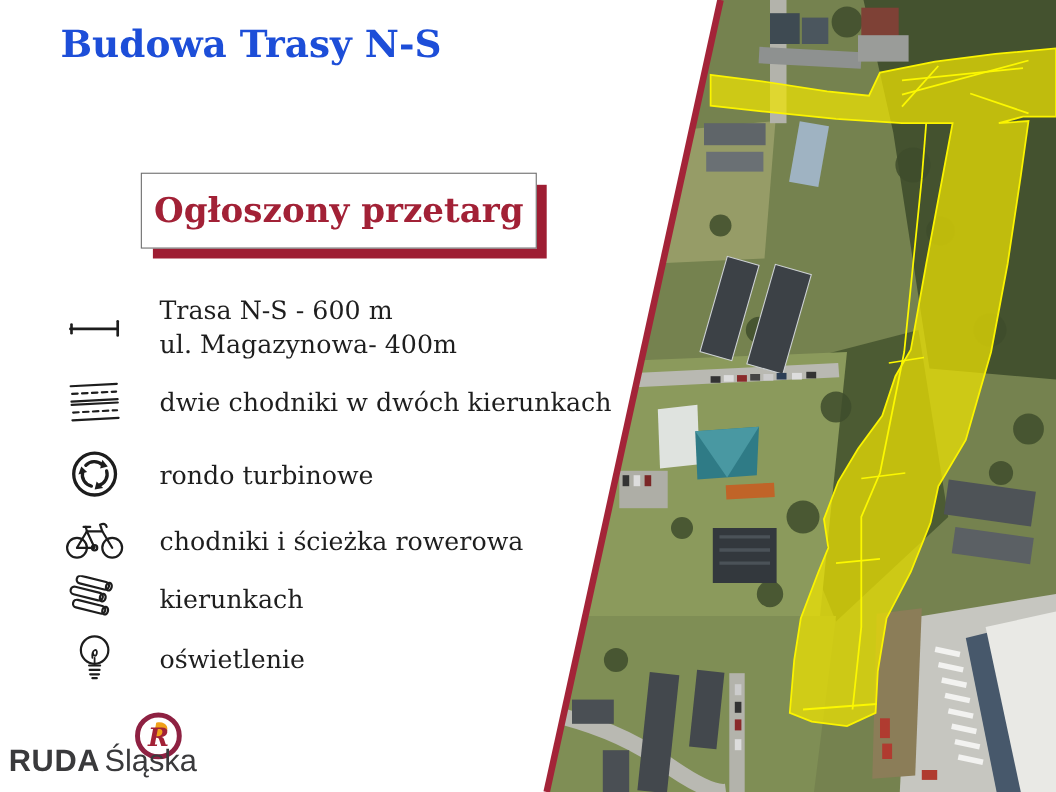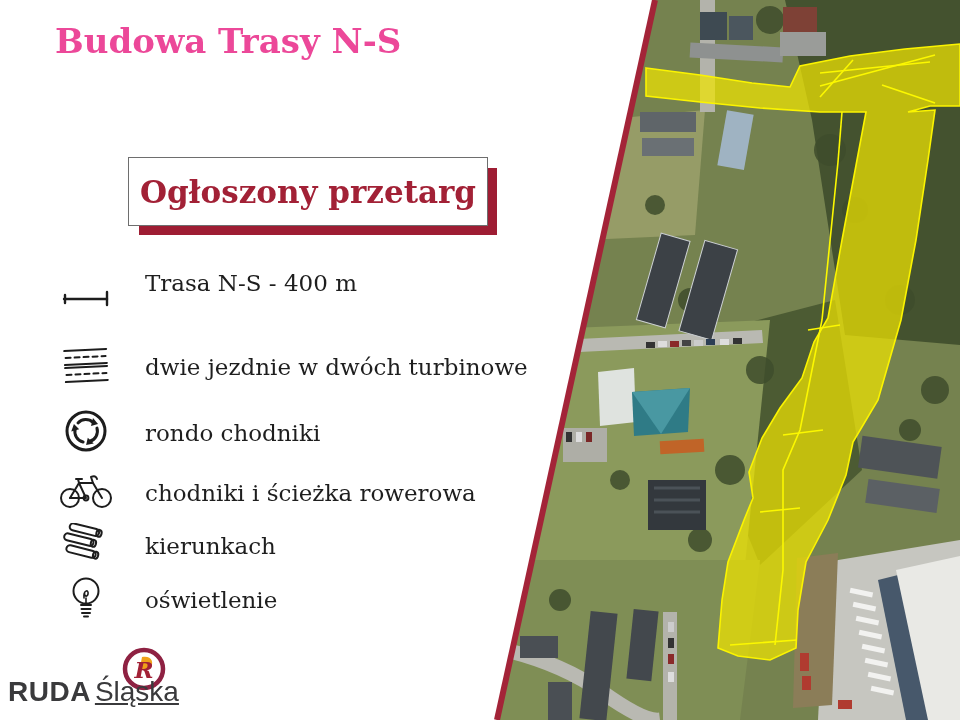--- a/index.html
+++ b/index.html
@@ -1,33 +1,33 @@
 <!DOCTYPE html>
 <html><head>
 <meta charset="utf-8">
 <style>
   html,body{margin:0;padding:0;background:#fff;}
   .slide{position:relative;width:960px;height:720px;overflow:hidden;background:#fff;
          font-family:"DejaVu Serif", serif;}
   svg.mapsvg{position:absolute;left:0;top:0;width:960px;height:720px;display:block;}
   .title{position:absolute;left:55px;top:16px;width:560px;
-         font-size:34px;line-height:50px;font-weight:600;color:#ec4899;letter-spacing:0;}
+         font-size:34px;line-height:50px;font-weight:600;color:#1d4ed8;letter-spacing:0;}
   .banner{position:absolute;left:128px;top:157px;width:358px;height:67px;}
   .banner .shadow{position:absolute;left:11px;top:11px;width:100%;height:100%;background:#9e1d33;}
   .banner .box{position:absolute;left:0;top:0;width:100%;height:100%;background:#fff;
                border:1px solid #6e6e6e;display:flex;align-items:center;justify-content:center;}
   .banner .box span{color:#a22136;font-size:31px;font-weight:600;}
   .feature{position:absolute;left:0;display:flex;align-items:flex-start;}
   .feature .icon{position:absolute;left:58px;width:56px;display:flex;justify-content:center;}
   .feature .txt{position:absolute;left:145px;width:420px;font-size:23px;line-height:31px;color:#1e1e1e;}
   .logo-icon{position:absolute;left:120px;top:645px;width:48px;height:48px;}
   .logo-text{position:absolute;left:8px;top:676px;font-family:"Liberation Sans",sans-serif;
              font-size:28px;color:#3a3a3c;white-space:nowrap;}
   .logo-text b{font-weight:700;letter-spacing:.5px;margin-top:30px;}
-  .logo-text span{font-weight:400;margin-left:4px;text-decoration:underline;}
+  .logo-text span{font-weight:400;margin-left:4px;}
   .ic{stroke:#1d1d1d;fill:none;stroke-width:2.4;stroke-linecap:round;stroke-linejoin:round;}
 </style>
 </head>
 <body>
 
 <div class="slide">
 
   <svg class="mapsvg" viewBox="0 0 960 720">
 
     <rect x="480" y="0" width="480" height="720" fill="#75824f"></rect>
@@ -182,39 +182,40 @@
 
   <div class="feature" style="top:268px;">
     <span class="icon" style="top:18px;">
       <svg width="48" height="22" viewBox="0 0 48 22" class="ic">
         <line x1="2" y1="13" x2="45" y2="13"></line>
         <line x1="3" y1="9" x2="3" y2="17"></line>
         <line x1="45" y1="6" x2="45" y2="19"></line>
       </svg>
     </span>
     <div class="txt">
-      <div>Trasa N-S - 400 m</div>
+      <div>Trasa N-S - 600 m</div>
+      <div>ul. Magazynowa- 400m</div>
     </div>
   </div>
 
   <div class="feature" style="top:352px;">
     <span class="icon" style="top:-8px;">
       <svg width="48" height="42" viewBox="0 0 48 42" class="ic" style="stroke-width:2;">
         <g transform="rotate(-3 24 21)">
           <line x1="3" y1="6" x2="45" y2="6"></line>
           <line x1="4" y1="13" x2="44" y2="13" stroke-dasharray="5 4"></line>
           <line x1="3" y1="20" x2="45" y2="20"></line>
           <line x1="3" y1="23" x2="45" y2="23"></line>
           <line x1="4" y1="30" x2="44" y2="30" stroke-dasharray="5 4"></line>
           <line x1="3" y1="37" x2="45" y2="37"></line>
         </g>
       </svg>
     </span>
     <div class="txt">
-      <div>dwie jezdnie w dwóch turbinowe</div>
+      <div>dwie chodniki w dwóch kierunkach</div>
     </div>
   </div>
 
   <div class="feature" style="top:418px;">
     <span class="icon" style="top:-10px;">
       <svg width="46" height="46" viewBox="0 0 46 46" class="ic" style="stroke-width:3;">
         <circle cx="23" cy="23" r="19"></circle>
         <g>
           <path d="M 15,15 A 10.5,10.5 0 0 1 30,14.5"></path>
           <polygon points="30,10 35,16 28,18" fill="#1d1d1d" stroke="none"></polygon>
@@ -223,21 +224,21 @@
           <path d="M 15,15 A 10.5,10.5 0 0 1 30,14.5"></path>
           <polygon points="30,10 35,16 28,18" fill="#1d1d1d" stroke="none"></polygon>
         </g>
         <g transform="rotate(240 23 23)">
           <path d="M 15,15 A 10.5,10.5 0 0 1 30,14.5"></path>
           <polygon points="30,10 35,16 28,18" fill="#1d1d1d" stroke="none"></polygon>
         </g>
       </svg>
     </span>
     <div class="txt">
-      <div>rondo chodniki</div>
+      <div>rondo turbinowe</div>
     </div>
   </div>
 
   <div class="feature" style="top:478px;">
     <span class="icon" style="top:-6px;">
       <svg width="56" height="38" viewBox="0 0 56 38" class="ic" style="stroke-width:2;">
         <circle cx="12" cy="26" r="9"></circle>
         <circle cx="44" cy="26" r="9"></circle>
         <path d="M 12,26 L 21,11 L 35,11 L 44,26"></path>
         <path d="M 21,11 L 28,26 L 12,26"></path>

